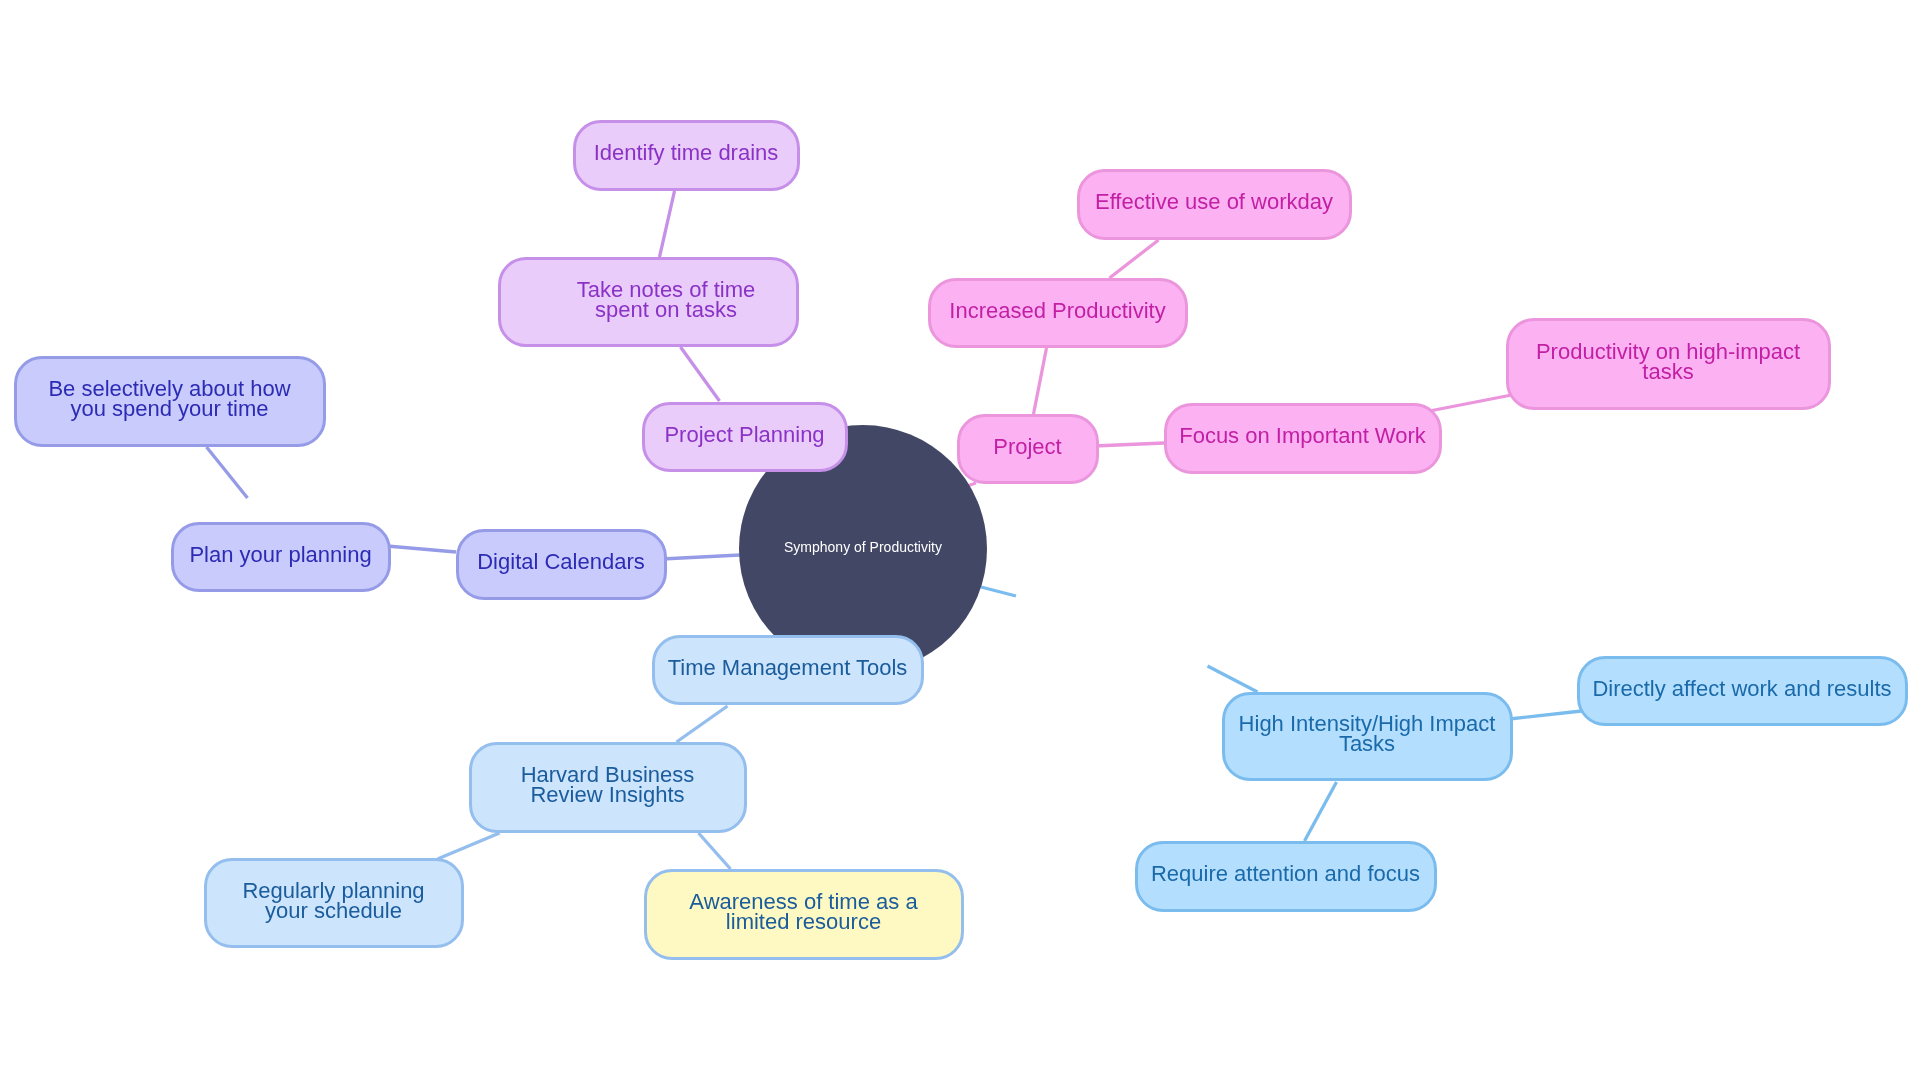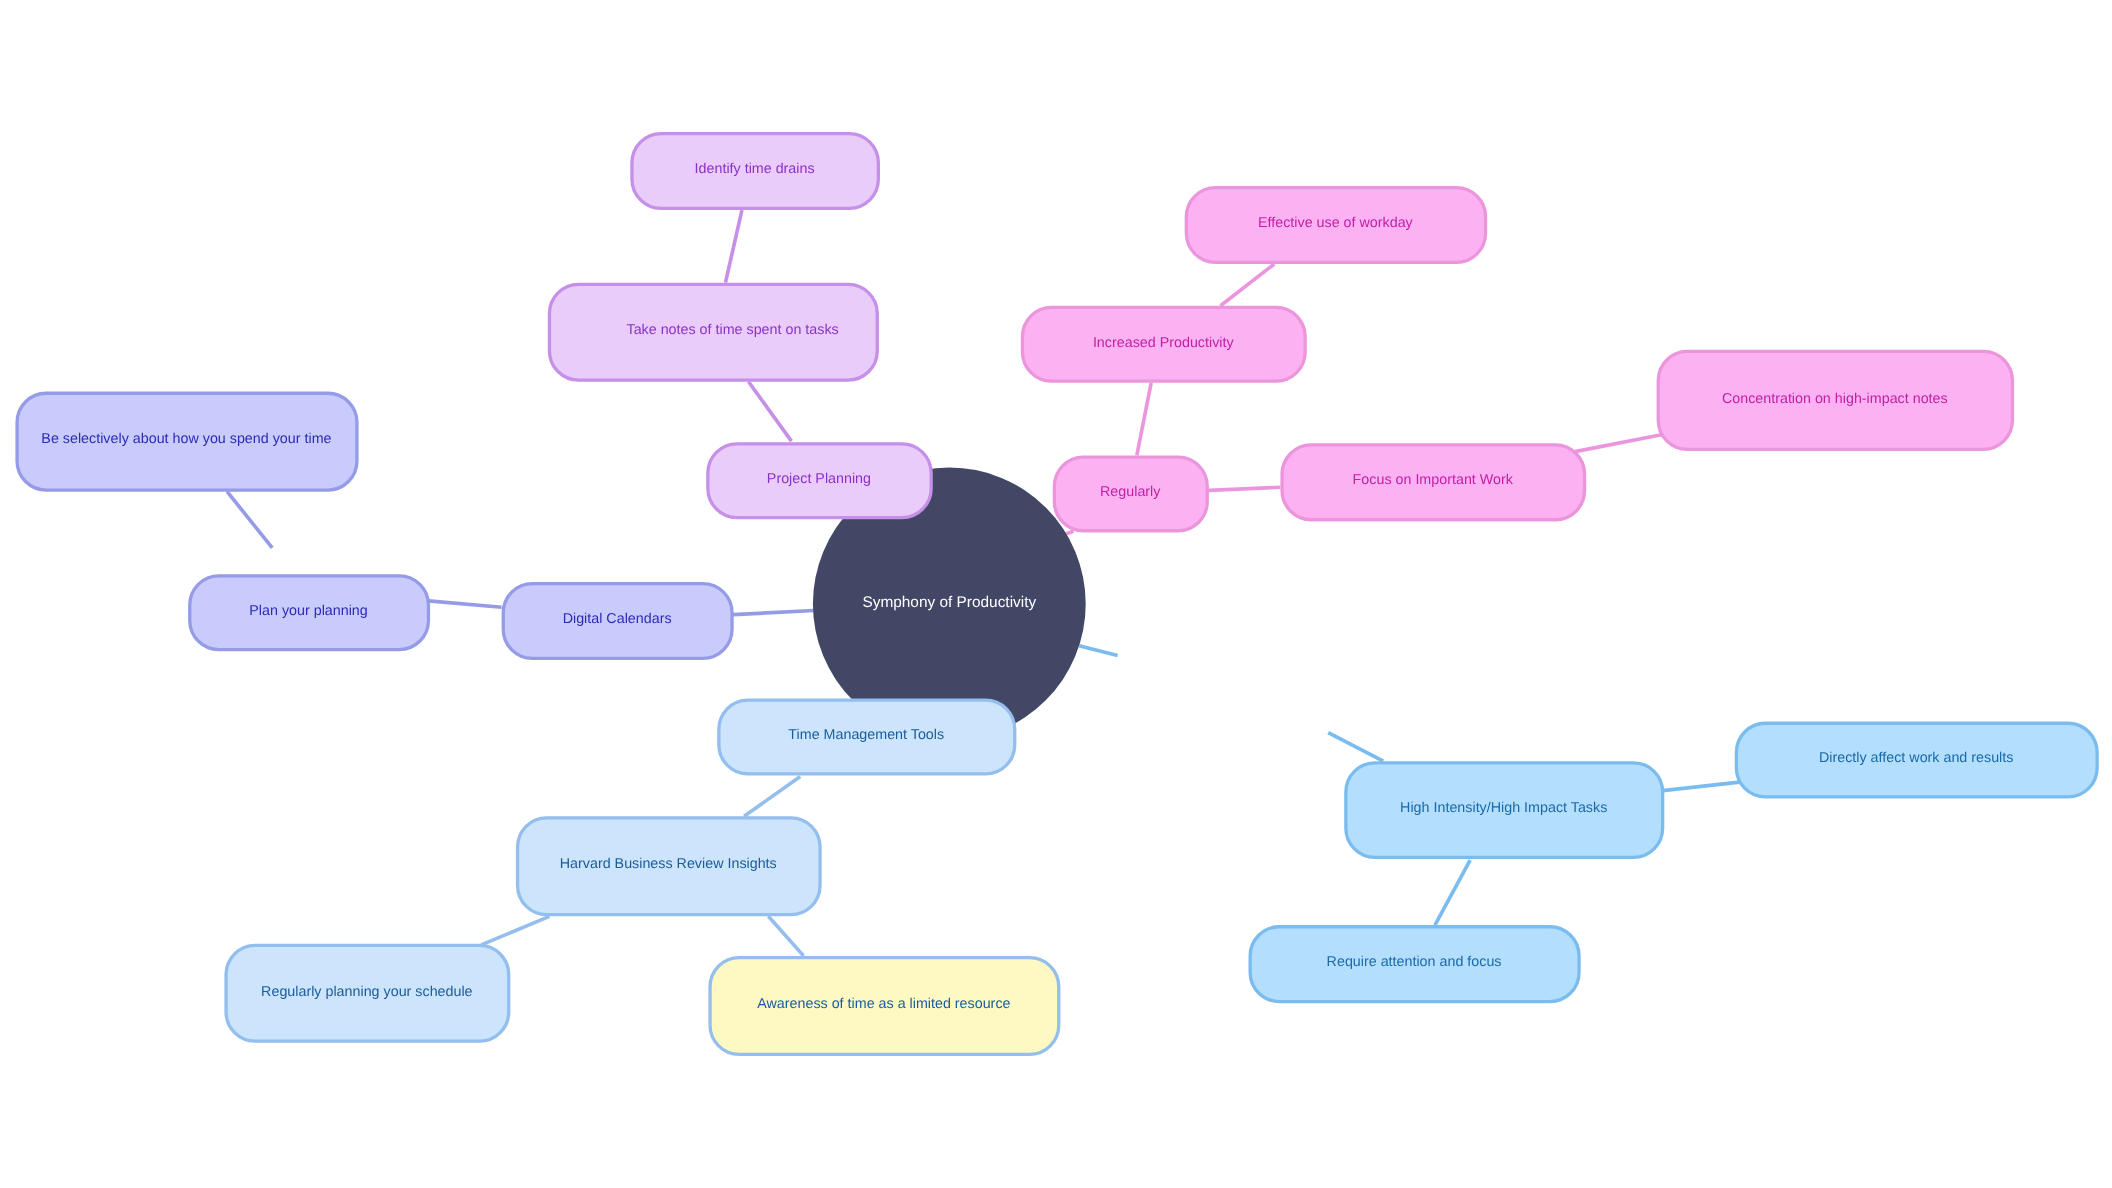--- a/index.html
+++ b/index.html
@@ -4,21 +4,21 @@
 <title>Symphony of Productivity Mind Map</title>
 <style>
   html,body{margin:0;padding:0;}
   body{width:1920px;height:1080px;background:#ffffff;overflow:hidden;
        font-family:"Liberation Sans","DejaVu Sans",sans-serif;
        -webkit-font-smoothing:antialiased;}
   #canvas{position:relative;width:1920px;height:1080px;}
   svg#edge-layer{position:absolute;left:0;top:0;width:1920px;height:1080px;pointer-events:none;}
   .node{position:absolute;box-sizing:border-box;display:flex;align-items:center;
         justify-content:center;text-align:center;border-radius:28px;border-style:solid;
-        border-width:3.5px;font-size:13px;line-height:20px;}
+        border-width:3.5px;font-size:22px;line-height:20px;}
   .node-label{display:block;padding:0 12px;transform:translateY(-2px);}
   .root-node{position:absolute;border-radius:50%;display:flex;align-items:center;
         justify-content:center;text-align:center;font-size:14px;line-height:20px;}
   .root-label{display:block;transform:translateY(-2px);}
 </style>
 </head>
 <body>
 
 <div id="canvas">
 
@@ -64,27 +64,27 @@
   <div class="node" style="left: 455.5px; top: 528.5px; width: 211px; height: 71.5px; background-color: rgb(200, 203, 252); border-color: rgb(149, 155, 231); color: rgb(44, 43, 180);">
     <span class="node-label">Digital Calendars</span>
   </div>
   <div class="node" style="left: 1076.5px; top: 168.5px; width: 275px; height: 71.5px; background-color: rgb(252, 178, 242); border-color: rgb(235, 149, 221); color: rgb(194, 31, 164);">
     <span class="node-label">Effective use of workday</span>
   </div>
   <div class="node" style="left: 927.5px; top: 277.5px; width: 260px; height: 70.5px; background-color: rgb(252, 178, 242); border-color: rgb(235, 149, 221); color: rgb(194, 31, 164);">
     <span class="node-label">Increased Productivity</span>
   </div>
   <div class="node" style="left: 956.5px; top: 413.5px; width: 142px; height: 70.5px; background-color: rgb(252, 178, 242); border-color: rgb(235, 149, 221); color: rgb(194, 31, 164);">
-    <span class="node-label">Regularly</span>
+    <span class="node-label">Project</span>
   </div>
   <div class="node" style="left: 1163.5px; top: 402.5px; width: 278px; height: 71.5px; background-color: rgb(252, 178, 242); border-color: rgb(235, 149, 221); color: rgb(194, 31, 164);">
     <span class="node-label">Focus on Important Work</span>
   </div>
   <div class="node" style="left: 1505.5px; top: 317.5px; width: 325px; height: 92.5px; background-color: rgb(252, 178, 242); border-color: rgb(235, 149, 221); color: rgb(194, 31, 164);">
-    <span class="node-label">Concentration on high-impact notes</span>
+    <span class="node-label">Productivity on high-impact tasks</span>
   </div>
   <div class="node" style="left: 1221.5px; top: 691.5px; width: 291px; height: 89.5px; background-color: rgb(179, 222, 254); border-color: rgb(123, 188, 238); color: rgb(26, 106, 170);">
     <span class="node-label">High Intensity/High Impact Tasks</span>
   </div>
   <div class="node" style="left: 1576.5px; top: 655.5px; width: 331px; height: 70.5px; background-color: rgb(179, 222, 254); border-color: rgb(123, 188, 238); color: rgb(26, 106, 170);">
     <span class="node-label">Directly affect work and results</span>
   </div>
   <div class="node" style="left: 1134.5px; top: 840.5px; width: 302px; height: 71.5px; background-color: rgb(179, 222, 254); border-color: rgb(123, 188, 238); color: rgb(26, 106, 170);">
     <span class="node-label">Require attention and focus</span>
   </div>

